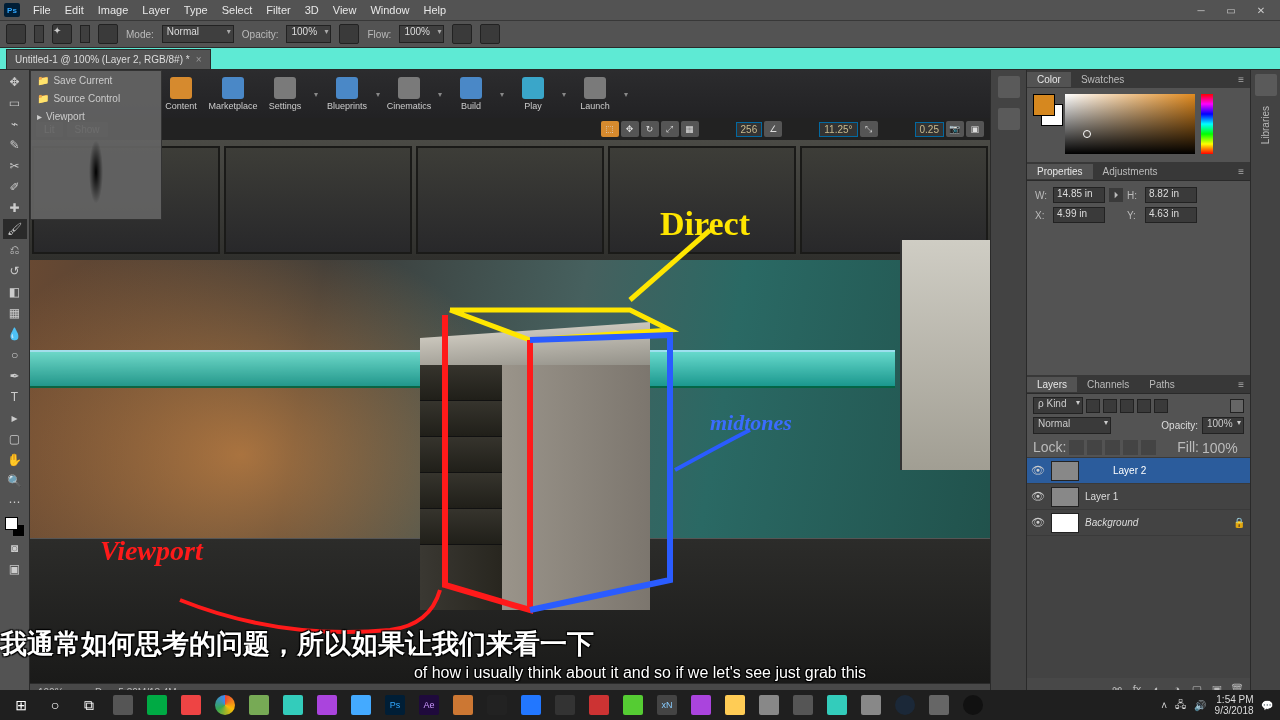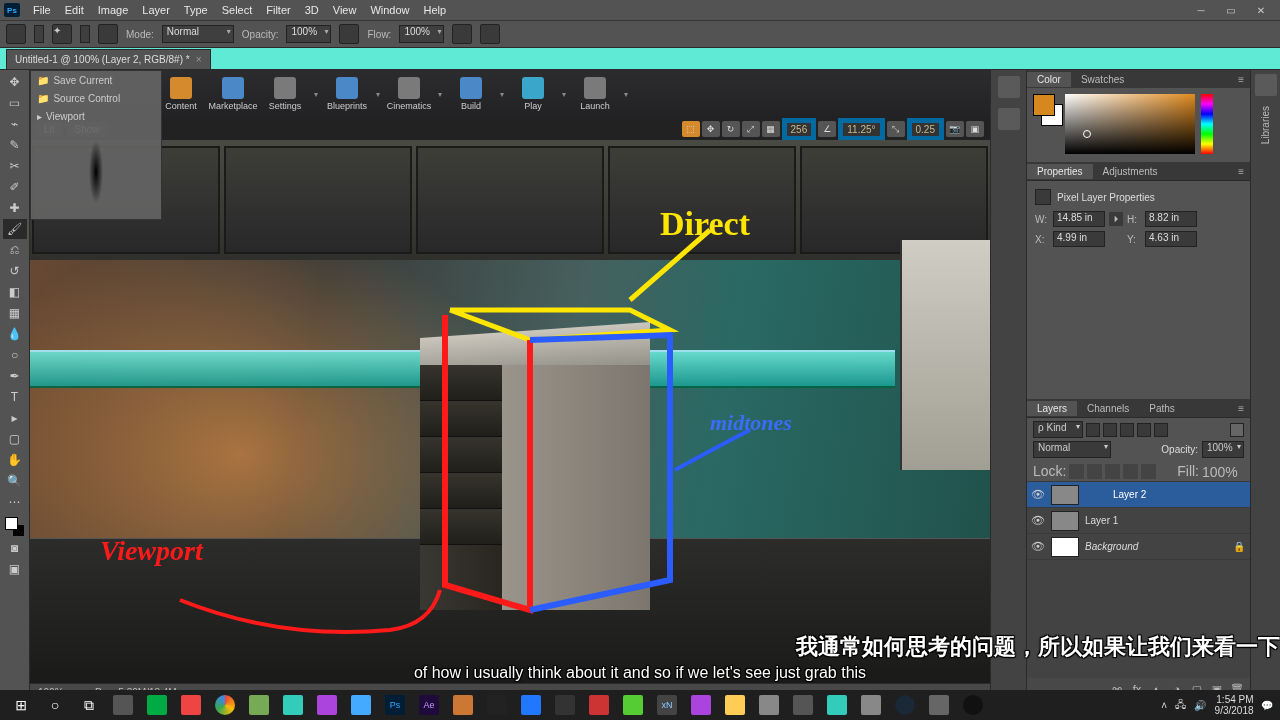--- a/index.html
+++ b/index.html
@@ -45,21 +45,21 @@
 .ue-ico.orange { background:#d68a2e; }
 .ue-ico.grey { background:#7a7a7a; }
 .ue-ico.play { background:#3aa6c9; }
 .ue-drop { width:8px; display:flex; align-items:center; justify-content:center; color:#888; font-size:8px; height:44px; }
 
 .viewport-bar { position:absolute; top:48px; left:0; right:0; height:22px; background:#222; display:flex; align-items:center; padding:0 6px; gap:4px; font-size:10px; }
 .vp-btn { padding:2px 8px; background:#3a3a3a; border-radius:2px; color:#ccc; }
 .vp-right { margin-left:auto; display:flex; gap:2px; align-items:center; }
 .vp-ico { width:18px; height:16px; background:#555; border-radius:2px; display:flex; align-items:center; justify-content:center; font-size:9px; }
 .vp-ico.on { background:#d68a2e; }
-.vp-num { padding:1px 4px; background:#333; color:#c9bb8f; font-size:10px; border:5px solid #0369a1; }
+.vp-num { padding:1px 4px; background:#333; color:#c9bb8f; font-size:10px; border:1px solid #0369a1;margin-left:35px; }
 
 .viewport-img { position:absolute; top:70px; left:0; right:0; bottom:0; background:radial-gradient(ellipse 450px 350px at 22% 58%, rgba(255,160,70,0.55), rgba(255,160,70,0) 65%), linear-gradient(100deg, #6b4a32 0%, #3a3a38 30%, #46605e 55%, #2a6964 70%, #20504a 100%); overflow:hidden; }
 .cab-wall { position:absolute; top:0; left:0; right:0; height:120px; background:linear-gradient(#4a4a45,#2f2f2c); display:flex; }
 .cab-wall .panel { flex:1; border:2px solid #1a1a18; background:linear-gradient(#3d3d38,#28282a); margin:6px 2px; }
 .pipe { position:absolute; top:210px; left:0; right:95px; height:38px; background:linear-gradient(#6de6d8,#1a9e94); border-top:2px solid #aef; border-bottom:2px solid #064; opacity:0.9; }
 .floor { position:absolute; bottom:0; left:0; right:0; height:145px; background:linear-gradient(#2c2c2a 0%, #1a1a19 100%); }
 .floor::before { content:""; position:absolute; top:0; left:0; right:0; height:1px; background:#555; }
 .cart { position:absolute; left:390px; top:190px; width:230px; height:280px; }
 .cart-top { position:absolute; top:0; left:0; width:230px; height:50px; background:linear-gradient(#cac6bc,#8a8880); transform:skewY(-4deg); }
 .cart-left { position:absolute; top:35px; left:0; width:82px; height:245px; background:linear-gradient(90deg,#3a3832,#28261f); }
@@ -126,21 +126,21 @@
 .layer.sel .name { color:#fff;padding-left:28px; }
 .layer .name.italic { font-style:italic; }
 .layer .lock { margin-left:auto; font-size:10px; color:#aaa; }
 .layer-foot { height:22px; background:#484848; display:flex; align-items:center; justify-content:flex-end; gap:6px; padding:0 6px; }
 .layer-foot .fico { width:14px; height:14px; color:#bbb; font-size:11px; display:flex; align-items:center; justify-content:center; }
 
 .libraries { width:30px; background:#434343; border-left:1px solid #2a2a2a; padding-top:4px; display:flex; flex-direction:column; align-items:center; gap:6px; }
 .lib-ico { width:22px; height:22px; background:#5a5a5a; border-radius:2px; }
 
 
-.sub-cn { position:absolute; bottom:58px; left:0; right:0; text-align:right; font-size:22px; font-weight:bold; color:#fff; text-shadow:1px 1px 1px #000,-1px -1px 1px #000,1px -1px 1px #000,-1px 1px 1px #000; }
+.sub-cn { position:absolute; bottom:58px; left:0; right:0; text-align:left; font-size:27px; font-weight:bold; color:#fff; text-shadow:1px 1px 1px #000,-1px -1px 1px #000,1px -1px 1px #000,-1px 1px 1px #000; }
 .sub-en { position:absolute; bottom:38px; left:0; right:0; text-align:center; font-size:16px; color:#fff; text-shadow:1px 1px 1px #000,-1px -1px 1px #000,1px -1px 1px #000,-1px 1px 1px #000; }
 
 
 .taskbar { position:absolute; bottom:0; left:0; right:0; height:30px; background:#1f1f1f; display:flex; align-items:center; padding:0 4px; }
 .tb-item { width:34px; height:28px; display:flex; align-items:center; justify-content:center; color:#fff; font-size:14px; }
 .tb-ico { width:20px; height:20px; border-radius:2px; }
 .tb-tray { margin-left:auto; display:flex; align-items:center; gap:8px; padding-right:2px; font-size:10px; color:#ddd; }
 .tb-clock { text-align:right; line-height:11px; font-size:10px; }
 </style>
 </head>
@@ -366,24 +366,20 @@
         </div>
       <div class="hue-strip"></div>
     </div>
 
     <div class="panel-tabs">
       <div class="ptab active">Properties</div>
       <div class="ptab">Adjustments</div>
       <div class="ptab-menu">≡</div>
     </div>
     <div class="props-panel">
-      <div class="props-header">
-          <div class="props-icon"></div>
-          <span>Pixel Layer Properties</span>
-        </div>
       <div class="props-row">
         <span class="lbl">W:</span>
         <div class="val">14.85 in</div>
         <div class="link">⏵</div>
         <span class="lbl">H:</span>
         <div class="val">8.82 in</div>
       </div>
       <div class="props-row">
         <span class="lbl">X:</span>
         <div class="val">4.99 in</div>

